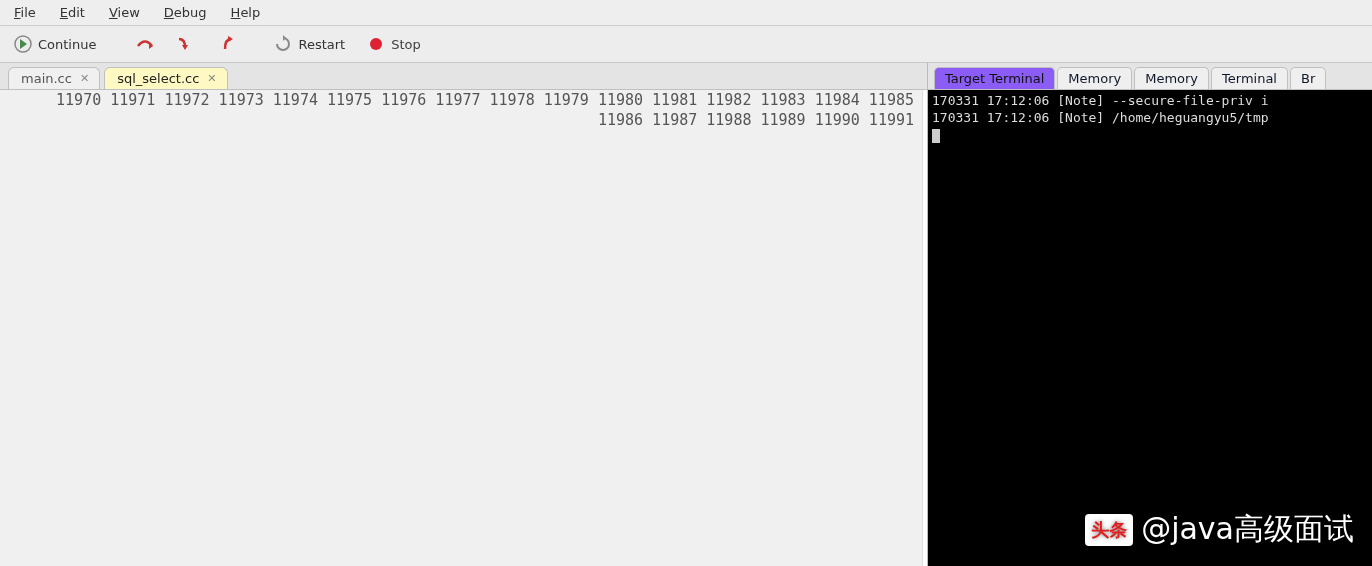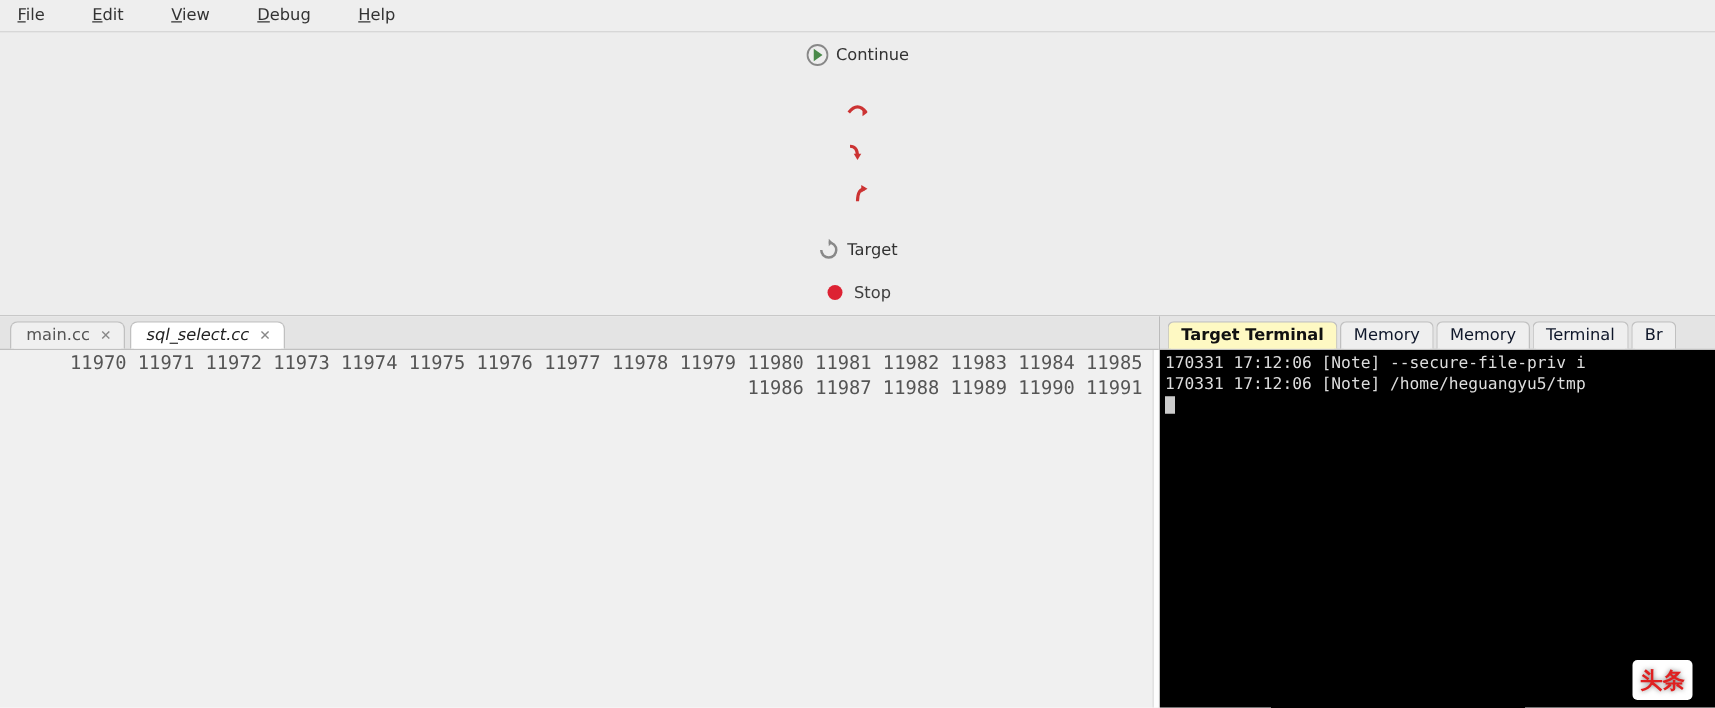--- a/index.html
+++ b/index.html
@@ -12,37 +12,36 @@
     height: 566px;
     overflow: hidden;
     position: relative;
   }
   
   .menu-bar {
     background: #eeeeee;
     border-bottom: 1px solid #d0d0d0;
     padding: 2px 4px;
     display: flex;
-    gap: 18px;
+    gap: 4px;
   }
   .menu-item {
     padding: 3px 10px;
     cursor: pointer;
     color: #333;
   }
   .mnemonic { text-decoration: underline; }
   
   .toolbar {
     background: #ededed;
     border-bottom: 1px solid #c8c8c8;
     padding: 6px 8px;
     display: flex;
     align-items: center;
     gap: 10px;
-    flex-direction: column;
   }
   .tb-btn {
     display: inline-flex;
     align-items: center;
     gap: 6px;
     padding: 3px 6px;
     cursor: pointer;
     color: #333;
     border-radius: 3px;
   }
@@ -84,24 +83,23 @@
     padding: 3px 10px 3px 12px;
     display: flex;
     align-items: center;
     gap: 8px;
     cursor: pointer;
     color: #555;
     font-size: 13px;
     text-align: right;
   }
   .editor-tab.active {
-    background: #ffffff;
+    background: #fef9c3;
     color: #222;
     font-weight: 500;
-    font-style: italic;
   }
   .close-x { color: #888; font-size: 11px; }
   
   .code-area {
     flex: 1;
     display: flex;
     background: #fdfdfd;
     overflow: hidden;
     font-family: "DejaVu Sans Mono", "Consolas", monospace;
     font-size: 15px;
@@ -135,22 +133,22 @@
     background: #efefef;
     border: 1px solid #c0c0c0;
     border-bottom: none;
     border-radius: 5px 5px 0 0;
     padding: 3px 10px;
     cursor: pointer;
     color: #0f172a;
     font-size: 13px;
   }
   .right-tab.active {
-    background: #fef9c3;
-    font-weight: 700;
+    background: #8b5cf6;
+    font-weight: 400;
     color: #111;
   }
   .terminal {
     flex: 1;
     background: #000;
     color: #ddd;
     font-family: "DejaVu Sans Mono", monospace;
     font-size: 13px;
     line-height: 17px;
     padding: 2px 4px;
@@ -161,21 +159,21 @@
     display: inline-block;
     width: 8px;
     height: 14px;
     background: #ccc;
     vertical-align: middle;
   }
   
   .watermark {
     position: absolute;
     right: 18px;
-    bottom: 6px;
+    bottom: 16px;
     color: #fff;
     font-size: 30px;
     font-weight: 500;
     display: flex;
     align-items: center;
     gap: 8px;
     text-shadow: 0 0 4px rgba(0,0,0,0.5);
     pointer-events: none;
   }
   .wm-logo {
@@ -234,21 +232,21 @@
     </span>
   </div>
   <div class="sep"></div>
   <div class="tb-btn">
     <span class="tb-icon">
       <svg viewBox="0 0 18 18">
           <path d="M9 3 A6 6 0 1 1 3 9" fill="none" stroke="#888" stroke-width="2"></path>
           <path d="M9 0 L12 3 L9 6" fill="#888"></path>
         </svg>
     </span>
-    <span>Target</span>
+    <span>Restart</span>
   </div>
   <div class="tb-btn disabled">
     <span class="tb-icon">
       <svg viewBox="0 0 18 18">
           <circle cx="9" cy="9" r="6" fill="#d23"></circle>
         </svg>
     </span>
     <span>Stop</span>
   </div>
 </div>
@@ -325,13 +323,14 @@
       <div class="right-tab">Br</div>
     </div>
     <div class="terminal" id="terminal">170331 17:12:06 [Note] --secure-file-priv i
 170331 17:12:06 [Note] /home/heguangyu5/tmp
 <span class="term-cursor"></span></div>
   </div>
 </div>
 
 <div class="watermark">
   <span class="wm-logo">头条</span>
+  <span>@java高级面试</span>
 </div>
 
 </body></html>

